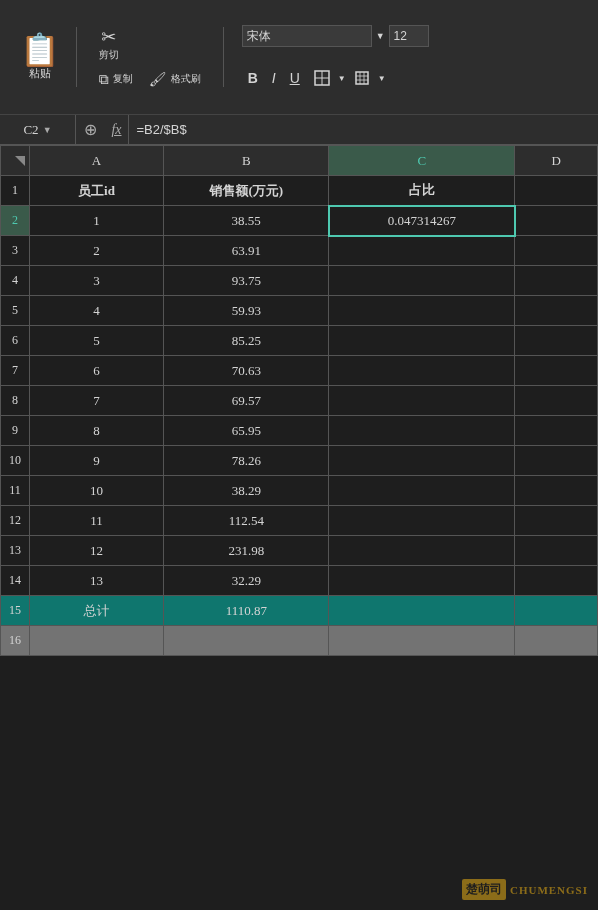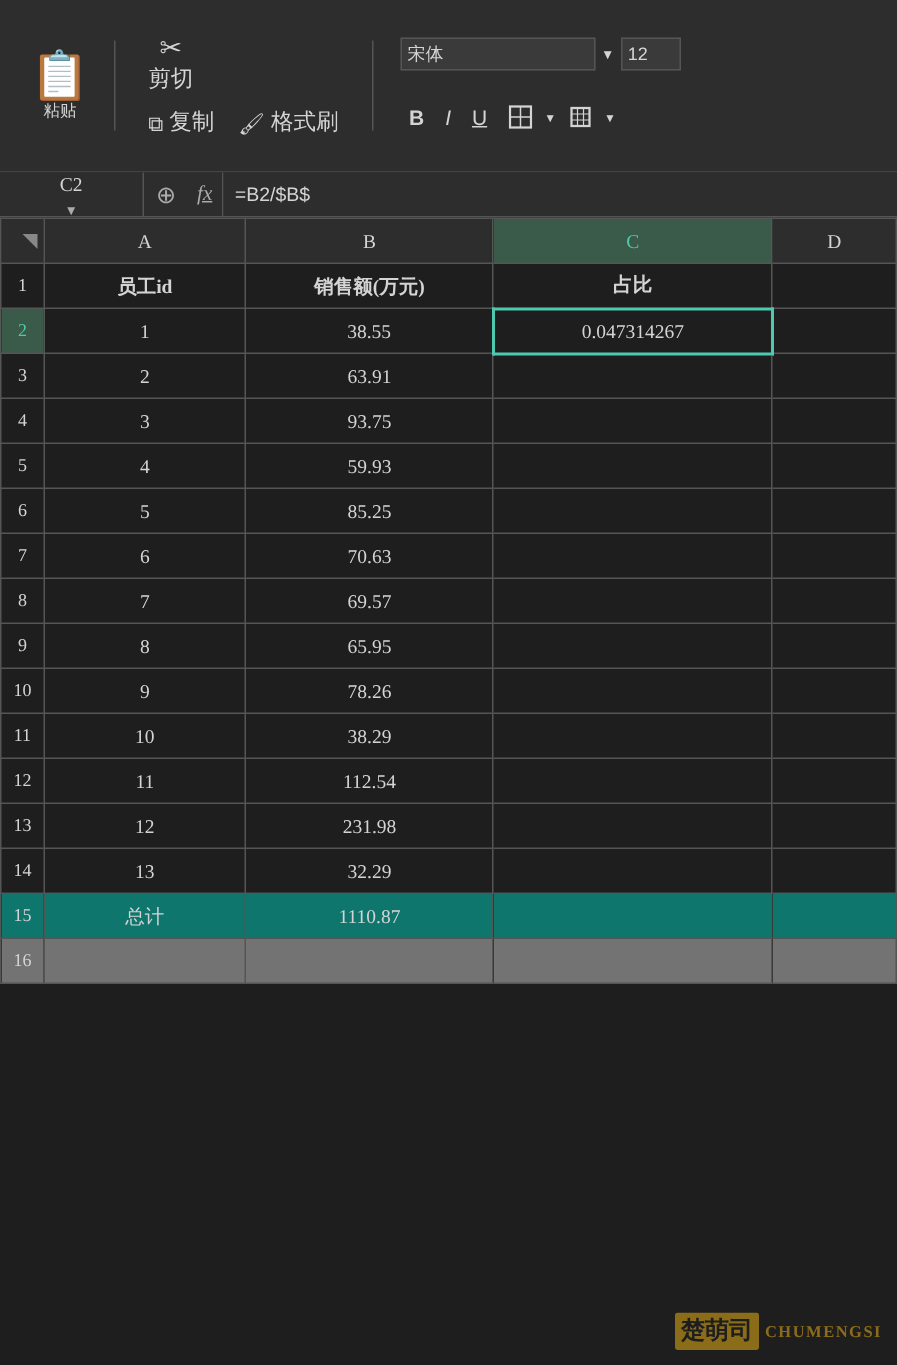--- a/index.html
+++ b/index.html
@@ -43,21 +43,21 @@
       gap: 2px;
       padding: 2px 4px;
     }
 
     .tb-icon {
       font-size: 18px;
       line-height: 1;
     }
 
     .tb-label {
-      font-size: 15px;
+      font-size: 10px;
       white-space: nowrap;
     }
 
     .toolbar-divider {
       width: 1px;
       height: 60px;
       background: #555;
       margin: 0 4px;
     }
 
@@ -138,27 +138,26 @@
       height: 30px;
       padding: 0;
     }
 
     .cell-ref-box {
       background: #2d2d2d;
       border-right: 1px solid #555;
       color: #d4d4d4;
       font-size: 13px;
       text-align: center;
-      width: 96px;
+      width: 76px;
       height: 100%;
       display: flex;
       align-items: center;
       justify-content: center;
       gap: 4px;
-      flex-direction: column;
     }
 
     .cell-ref-text {
       font-size: 13px;
     }
 
     .chevron-down {
       font-size: 9px;
       color: #aaa;
     }
@@ -282,21 +281,21 @@
       right: 10px;
       opacity: 0.6;
       display: flex;
       align-items: center;
       gap: 4px;
     }
 
     .watermark-box {
       background: #d4a017;
       color: #1e1e1e;
-      font-size: 16px;
+      font-size: 12px;
       font-weight: bold;
       padding: 2px 4px;
       border-radius: 2px;
       text-align: right;
     }
 
     .watermark-text {
       color: #d4a017;
       font-size: 11px;
       font-weight: bold;

